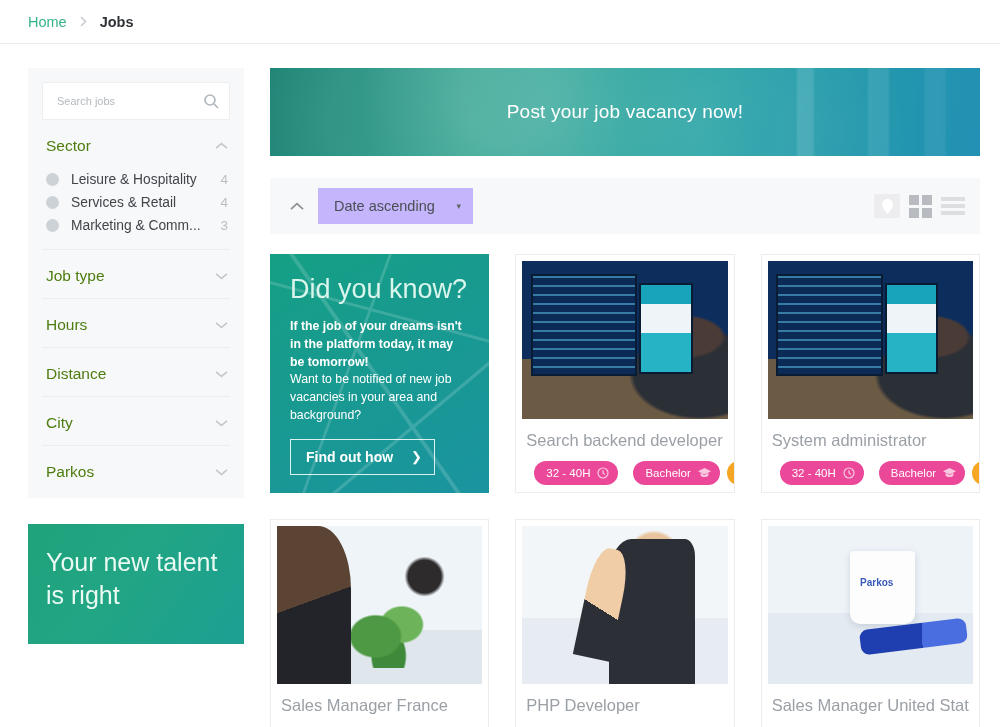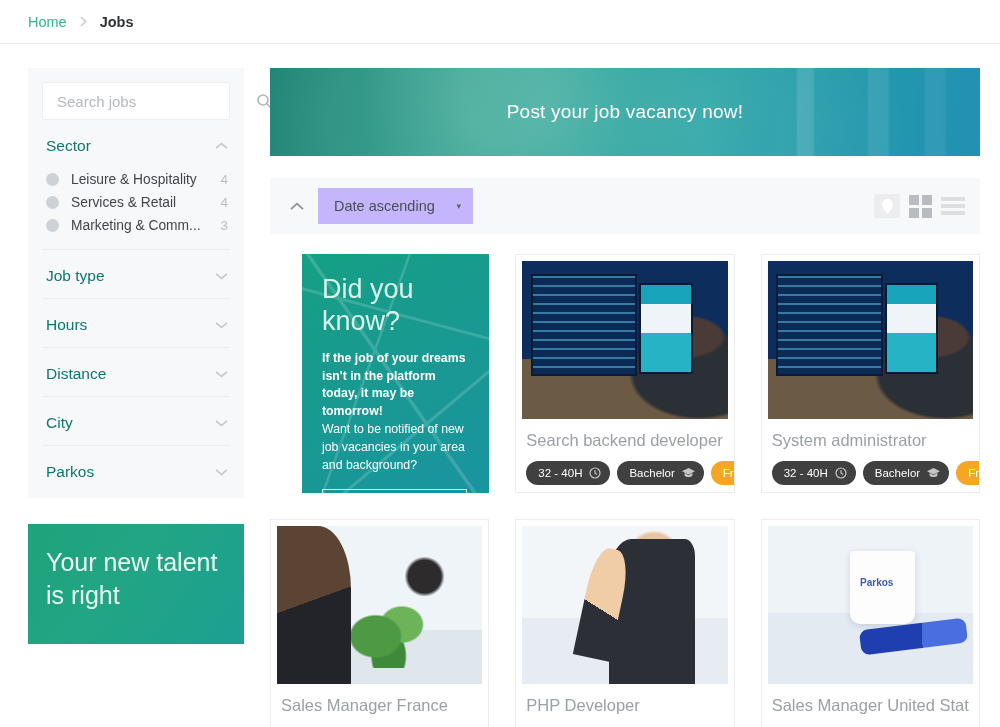--- a/index.html
+++ b/index.html
@@ -64,40 +64,40 @@
     border: 1px solid #eceef0;
     height: 38px;
     display: flex;
     align-items: center;
     padding: 0 10px 0 14px;
   }
   .search-input {
     border: none;
     outline: none;
     flex: 1;
-    font-size: 15px;
+    font-size: 11px;
     color: #9aa0a6;
     font-family: "Liberation Sans", sans-serif;
     background: transparent;
   }
   .search-input::placeholder { color: #b4b9be; }
   .search-icon { color: #b0b5ba; display: flex; }
 
   .filter-group { border-bottom: 1px solid #ebedef; }
   .filter-group:last-child { border-bottom: none; }
   .filter-head {
     display: flex;
     align-items: center;
     justify-content: space-between;
     padding: 17px 2px 13px 4px;
     cursor: pointer;
   }
   .filter-title {
     font-size: 15.5px;
-    color: #0f766e;
+    color: #4d7c0f;
   }
   .caret { color: #c3c8cd; display: flex; }
 
   .filter-options { padding-bottom: 12px; }
   .filter-option {
     display: flex;
     align-items: center;
     padding: 4px 2px 4px 4px;
     cursor: pointer;
   }
@@ -229,21 +229,20 @@
     gap: 26px 26px;
   }
 
   .promo-card {
     height: 239px;
     background: linear-gradient(150deg, #15a085 0%, #189a8f 40%, #1a94a0 100%);
     padding: 20px 20px 18px 20px;
     color: #fff;
     position: relative;
     overflow: hidden;
-    margin-left: 32px;
   }
   .promo-net {
     position: absolute; inset: 0; opacity: .16;
     background:
       linear-gradient(55deg, transparent 48%, #fff 48.4%, #fff 49.2%, transparent 49.6%),
       linear-gradient(-40deg, transparent 30%, #fff 30.4%, #fff 31%, transparent 31.4%),
       linear-gradient(15deg, transparent 70%, #fff 70.4%, #fff 71%, transparent 71.4%),
       linear-gradient(-70deg, transparent 60%, #fff 60.3%, #fff 60.9%, transparent 61.3%);
   }
   .promo-inner { position: relative; }
@@ -395,21 +394,21 @@
   .tag {
     height: 24px;
     border-radius: 12px;
     display: inline-flex;
     align-items: center;
     padding: 0 9px 0 12px;
     font-size: 11.5px;
     color: #fff;
     flex: 0 0 auto;
   }
-  .tag-blue { background: #404040; }
+  .tag-blue { background: #ec4899; margin-left: 8px; }
   .tag-orange { background: #f5a623; }
   .tag-ico { margin-left: 7px; opacity: .7; display: inline-flex; }
 </style>
 </head>
 <body>
 
 <div class="breadcrumb-bar">
   <a class="crumb-home" href="#">Home</a>
   <span class="crumb-sep">
     <svg width="7" height="11" viewBox="0 0 7 11" fill="none" stroke="#c8ccd0" stroke-width="1.6">

